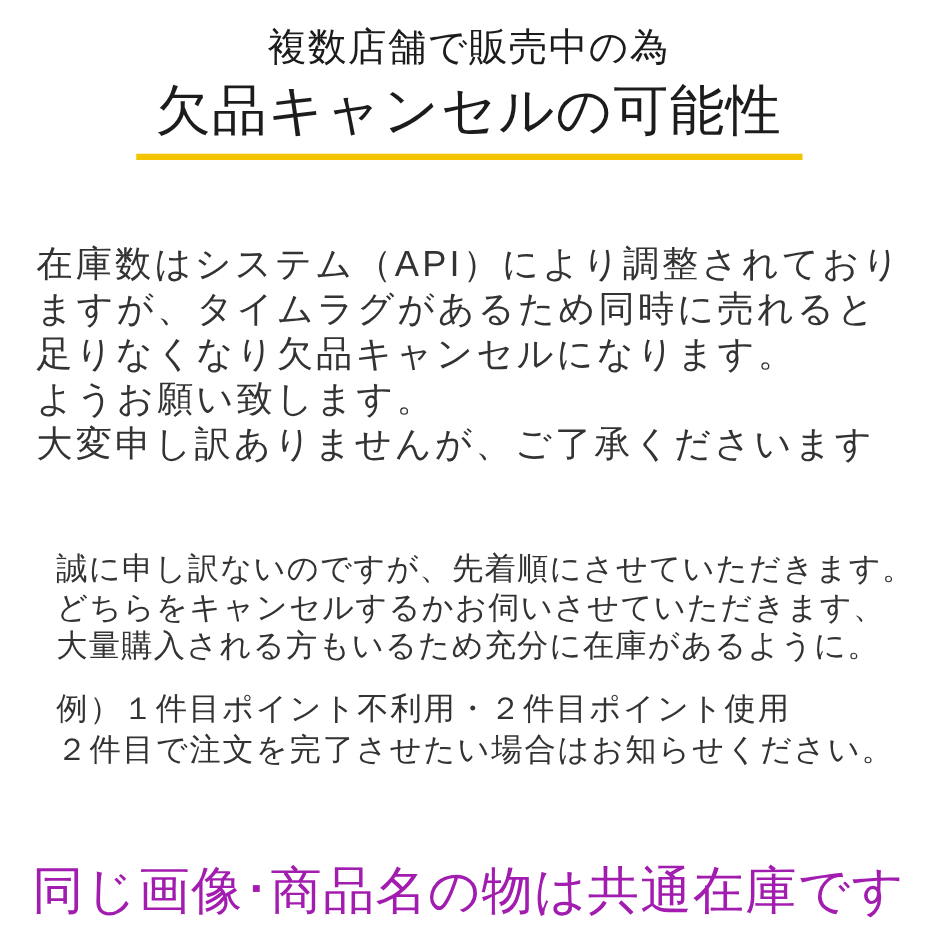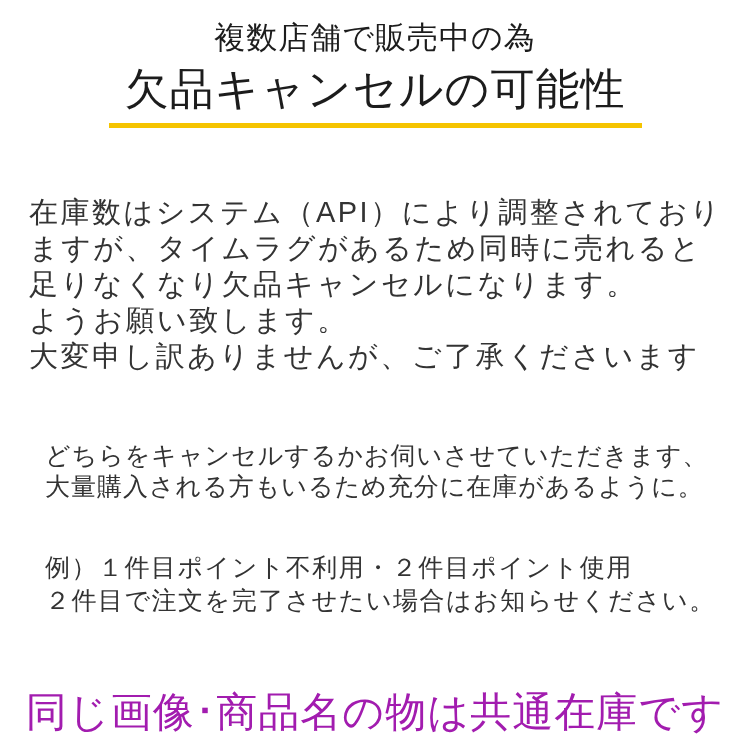--- a/index.html
+++ b/index.html
@@ -107,20 +107,21 @@
   <div class="para para-1">
     <div>在庫数はシステム（API）により調整されており</div>
     <div>ますが、タイムラグがあるため同時に売れると</div>
     <div>足りなくなり欠品キャンセルになります。</div>
     <div>ようお願い致します。</div>
     <div>大変申し訳ありませんが、ご了承くださいます</div>
   </div>
 
 
   <div class="para para-3">
+    <div>誠に申し訳ないのですが、先着順にさせていただきます。</div>
     <div>どちらをキャンセルするかお伺いさせていただきます、</div>
     <div>大量購入される方もいるため充分に在庫があるように。</div>
   </div>
 
   <div class="para para-4">
     <div>例）１件目ポイント不利用・２件目ポイント使用</div>
     <div>２件目で注文を完了させたい場合はお知らせください。</div>
   </div>
 
   <div class="footer">同じ画像･商品名の物は共通在庫です</div>

